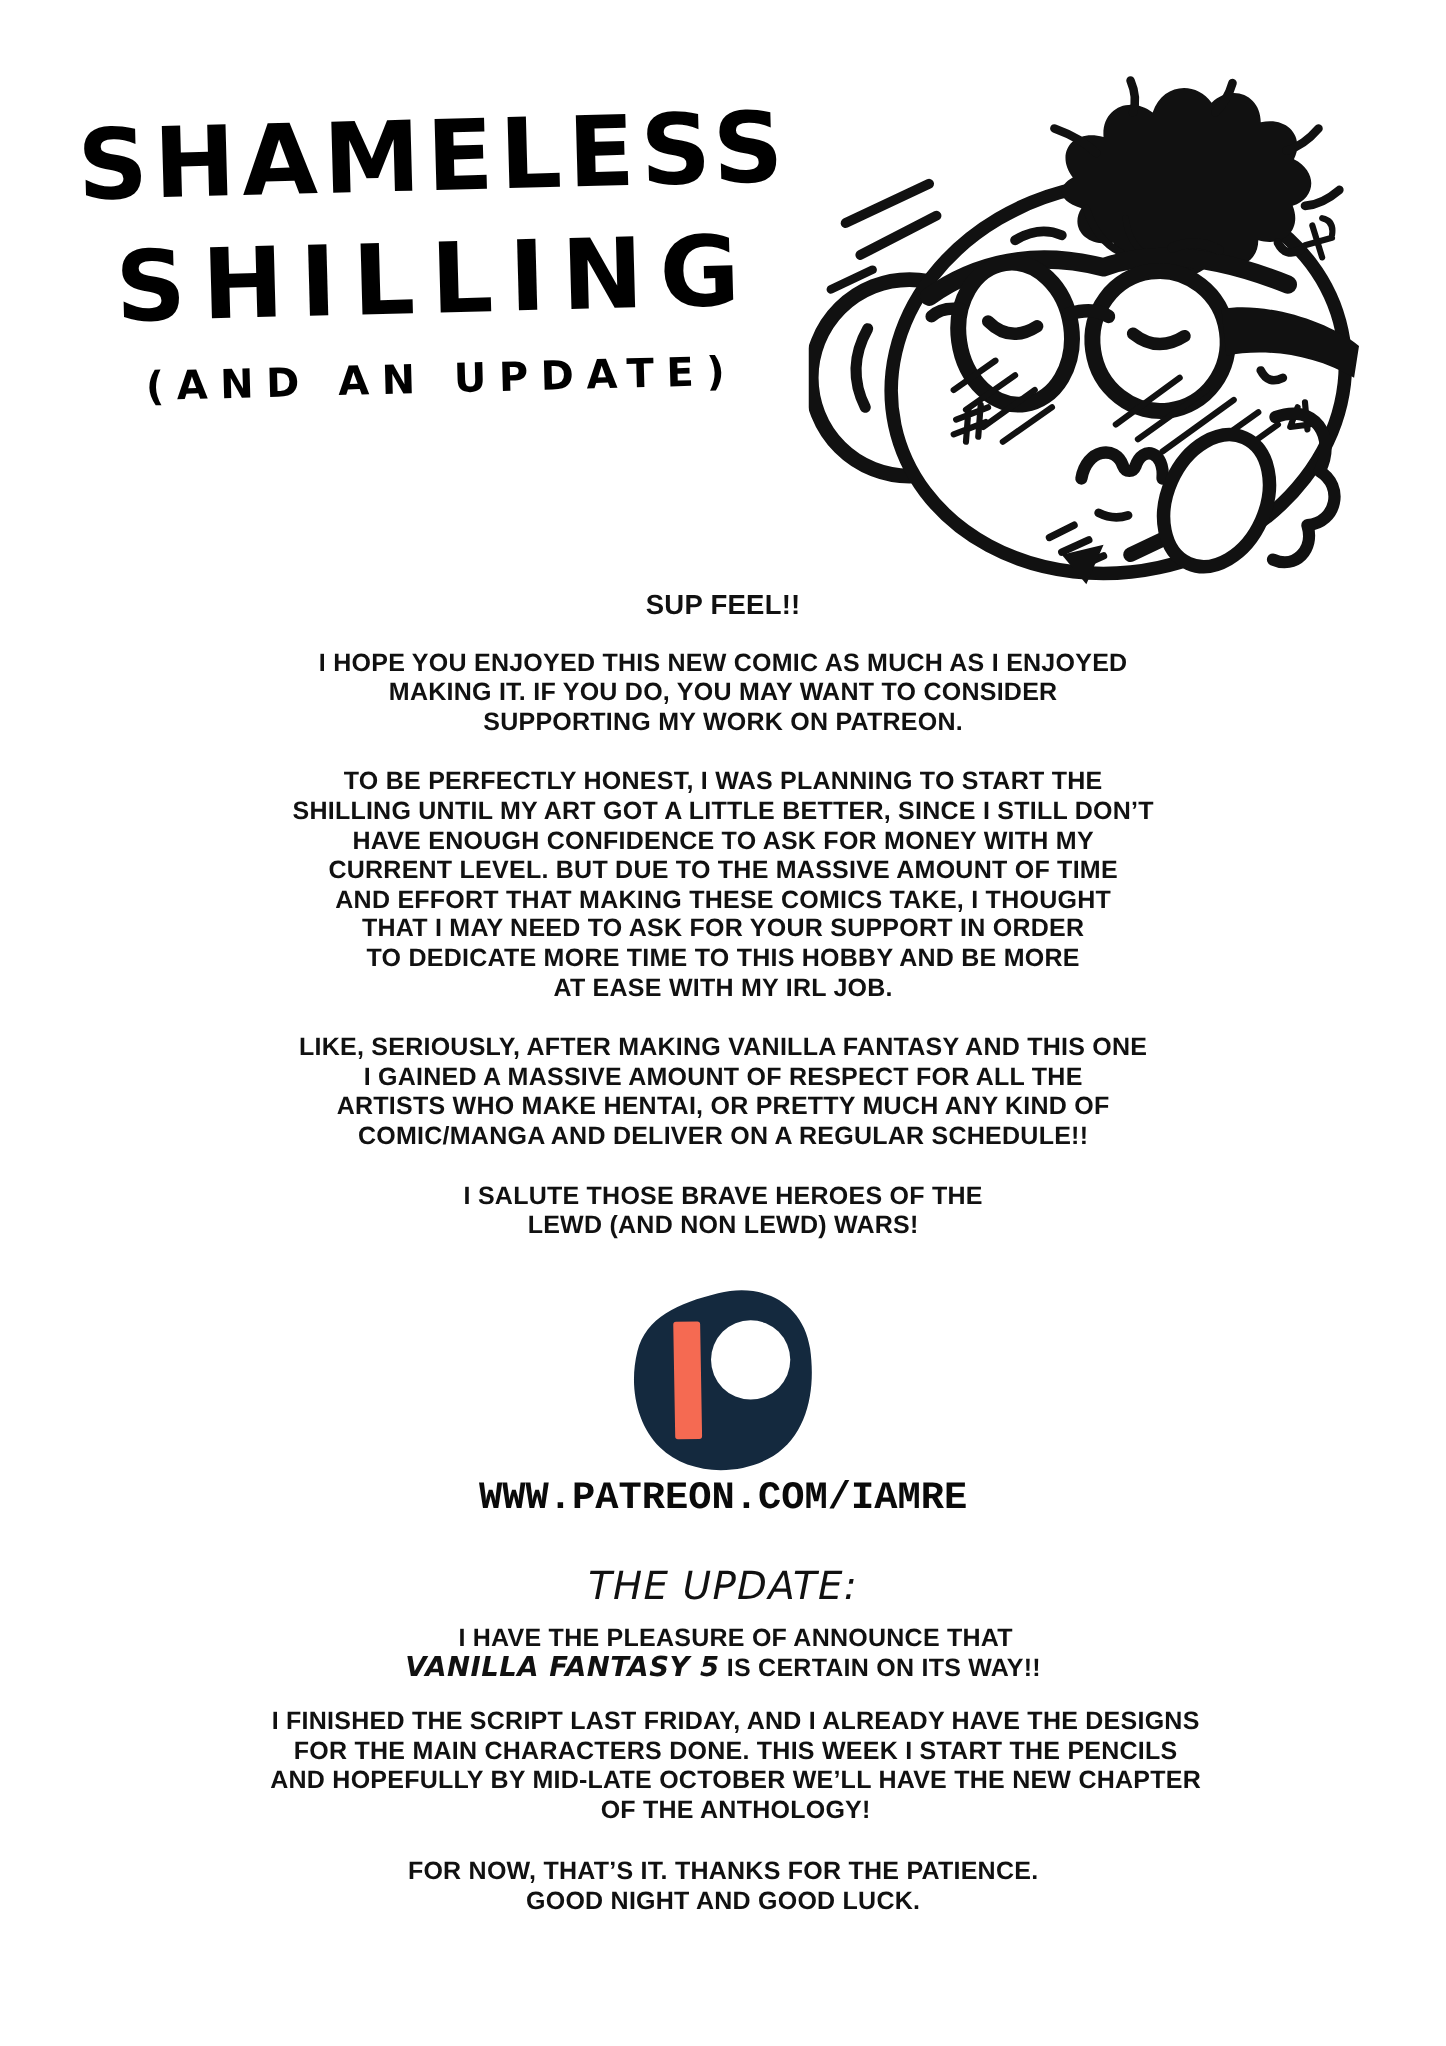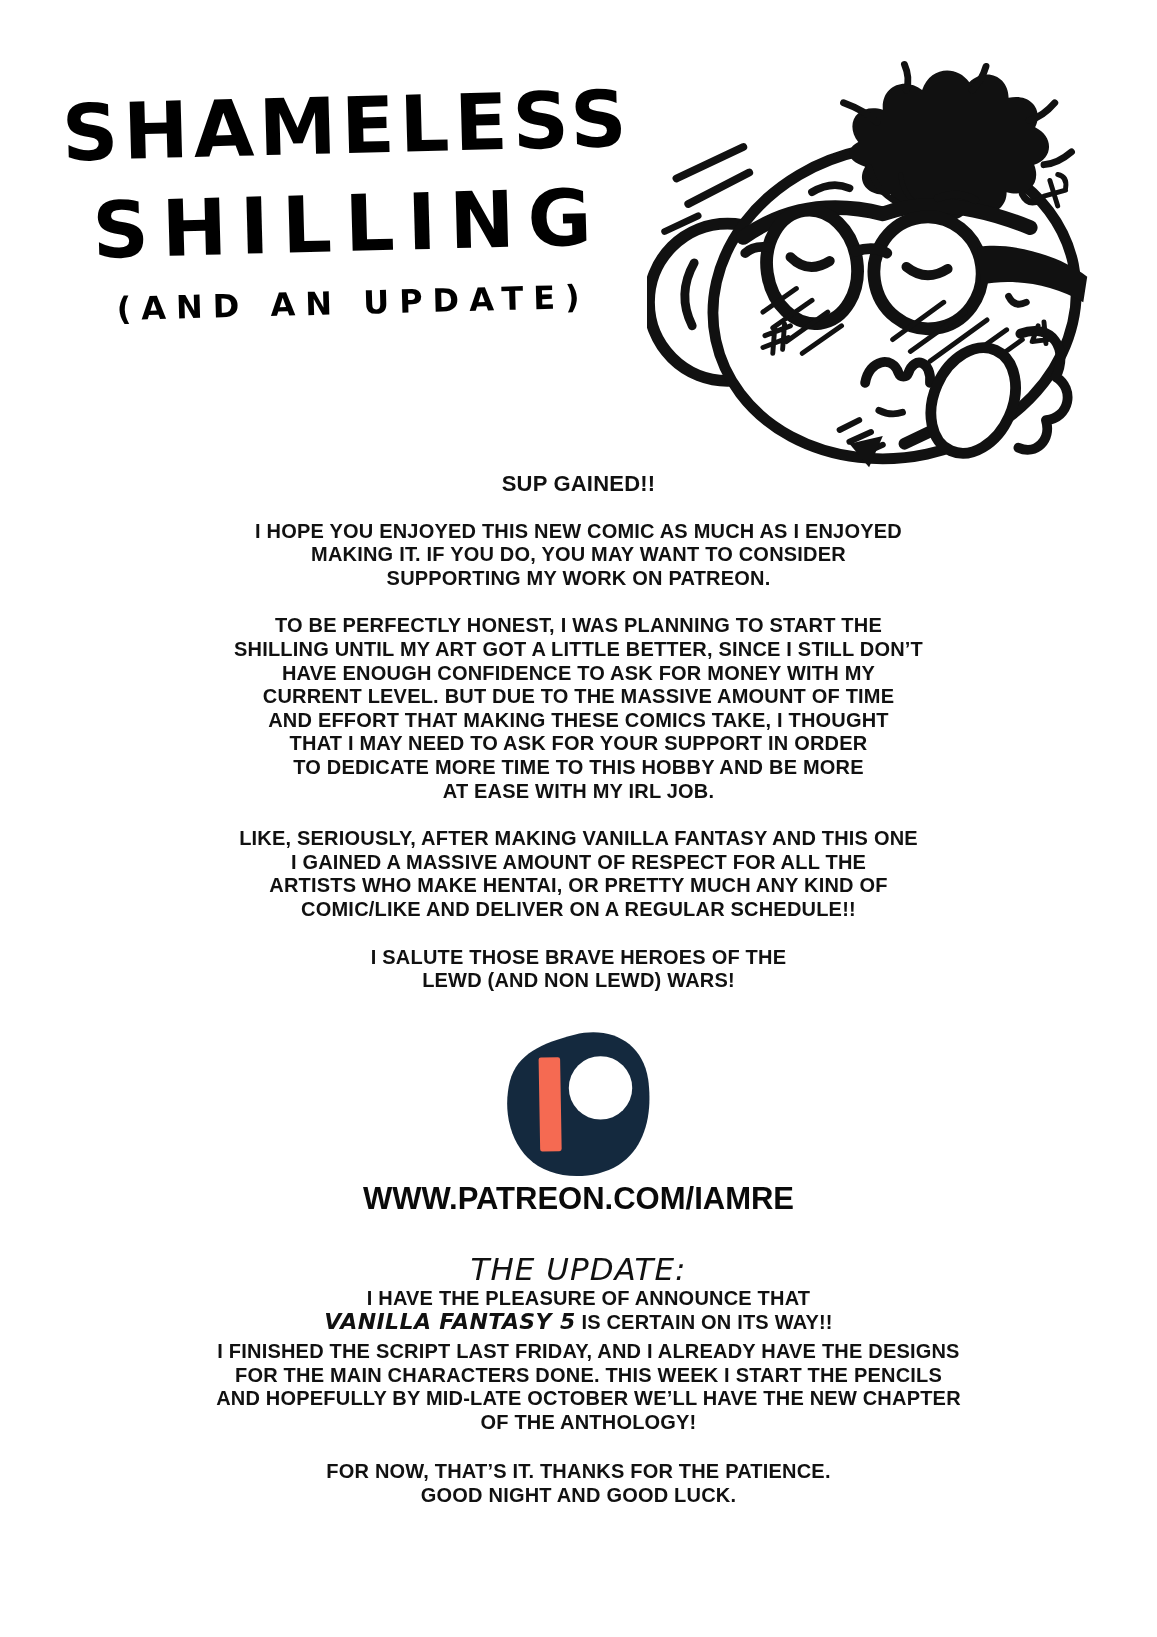--- a/index.html
+++ b/index.html
@@ -25,29 +25,29 @@
     position:absolute; top:466px; left:0; width:100%;
     text-align:center; font-weight:bold; font-size:20px;
     line-height:23.6px; letter-spacing:0.2px; color:#111;
   }
   .greeting { font-size:22px; margin:6px 0 0 0; }
   .para { white-space:pre-line; margin:24px 0 0 0; }
   
   .logo-wrap { margin-top:36px; height:156px; }
   .logo-wrap svg { width:150px; height:154px; }
   .patreon-url {
-    margin-top:2px; font-family:Liberation Sans, sans-serif;
+    margin-top:2px; font-family:Liberation Mono, monospace;
     font-weight:bold; font-size:31px; letter-spacing:0px; color:#0a0a0a;
   }
   
   .update-heading {
     margin-top:48px; font-family:"DejaVu Sans", sans-serif;
     font-weight:normal; font-style:italic; font-size:31px; letter-spacing:1px;
   }
-  .update-body { white-space:pre-line; margin-top:5px;padding-left:20px; }
+  .update-body { white-space:pre-line; margin-top:18px;padding-left:20px; }
   .update-line2 { margin:0; }
   .emph {
     font-family:"DejaVu Sans", sans-serif;
     font-weight:bold; font-style:italic; font-size:22px; letter-spacing:0.4px;
   }
   .closing { white-space:pre-line; margin-top:26px; }
   .ink { stroke:#111; fill:none; stroke-linecap:round; stroke-linejoin:round; }
 </style>
 </head>
 <body>
@@ -111,36 +111,36 @@
       <path class="ink" stroke-width="12" d="M262,402 L304,382"></path>
       <path class="ink" stroke-width="8" d="M302,386 l16,20"></path>
 
       <path class="ink" stroke-width="10" fill="#fff" d="M380,290 C412,278 430,306 416,334 C436,346 430,376 406,378 C412,398 396,414 378,406"></path>
       <ellipse cx="332" cy="358" rx="40" ry="56" fill="#fff" stroke="#111" stroke-width="11" transform="rotate(24 332 358)"></ellipse>
     </svg>
   </div>
 </div>
 
 <div class="content">
-  <div class="greeting">SUP GAINED!!</div>
+  <div class="greeting">SUP FEEL!!</div>
   <div class="para">I HOPE YOU ENJOYED THIS NEW COMIC AS MUCH AS I ENJOYED
 MAKING IT. IF YOU DO, YOU MAY WANT TO CONSIDER
 SUPPORTING MY WORK ON PATREON.</div>
   <div class="para">TO BE PERFECTLY HONEST, I WAS PLANNING TO START THE
 SHILLING UNTIL MY ART GOT A LITTLE BETTER, SINCE I STILL DON’T
 HAVE ENOUGH CONFIDENCE TO ASK FOR MONEY WITH MY
 CURRENT LEVEL. BUT DUE TO THE MASSIVE AMOUNT OF TIME
 AND EFFORT THAT MAKING THESE COMICS TAKE, I THOUGHT
 THAT I MAY NEED TO ASK FOR YOUR SUPPORT IN ORDER
 TO DEDICATE MORE TIME TO THIS HOBBY AND BE MORE
 AT EASE WITH MY IRL JOB.</div>
   <div class="para">LIKE, SERIOUSLY, AFTER MAKING VANILLA FANTASY AND THIS ONE
 I GAINED A MASSIVE AMOUNT OF RESPECT FOR ALL THE
 ARTISTS WHO MAKE HENTAI, OR PRETTY MUCH ANY KIND OF
-COMIC/LIKE AND DELIVER ON A REGULAR SCHEDULE!!</div>
+COMIC/MANGA AND DELIVER ON A REGULAR SCHEDULE!!</div>
   <div class="para">I SALUTE THOSE BRAVE HEROES OF THE
 LEWD (AND NON LEWD) WARS!</div>
 
   <div class="logo-wrap">
     <svg viewBox="0 0 132 136" aria-hidden="true">
       <path d="M62,5 C94,-3 122,12 127,44 C131,72 126,104 101,120 C76,135 40,133 21,114 C4,97 -1,70 5,46 C11,22 34,12 62,5 Z" fill="#14293e"></path>
       <circle cx="85" cy="52" r="28" fill="#ffffff"></circle>
       <rect x="31" y="25" width="19" height="83" rx="2" transform="rotate(-1 40 66)" fill="#f56a52"></rect>
     </svg>
   </div>

